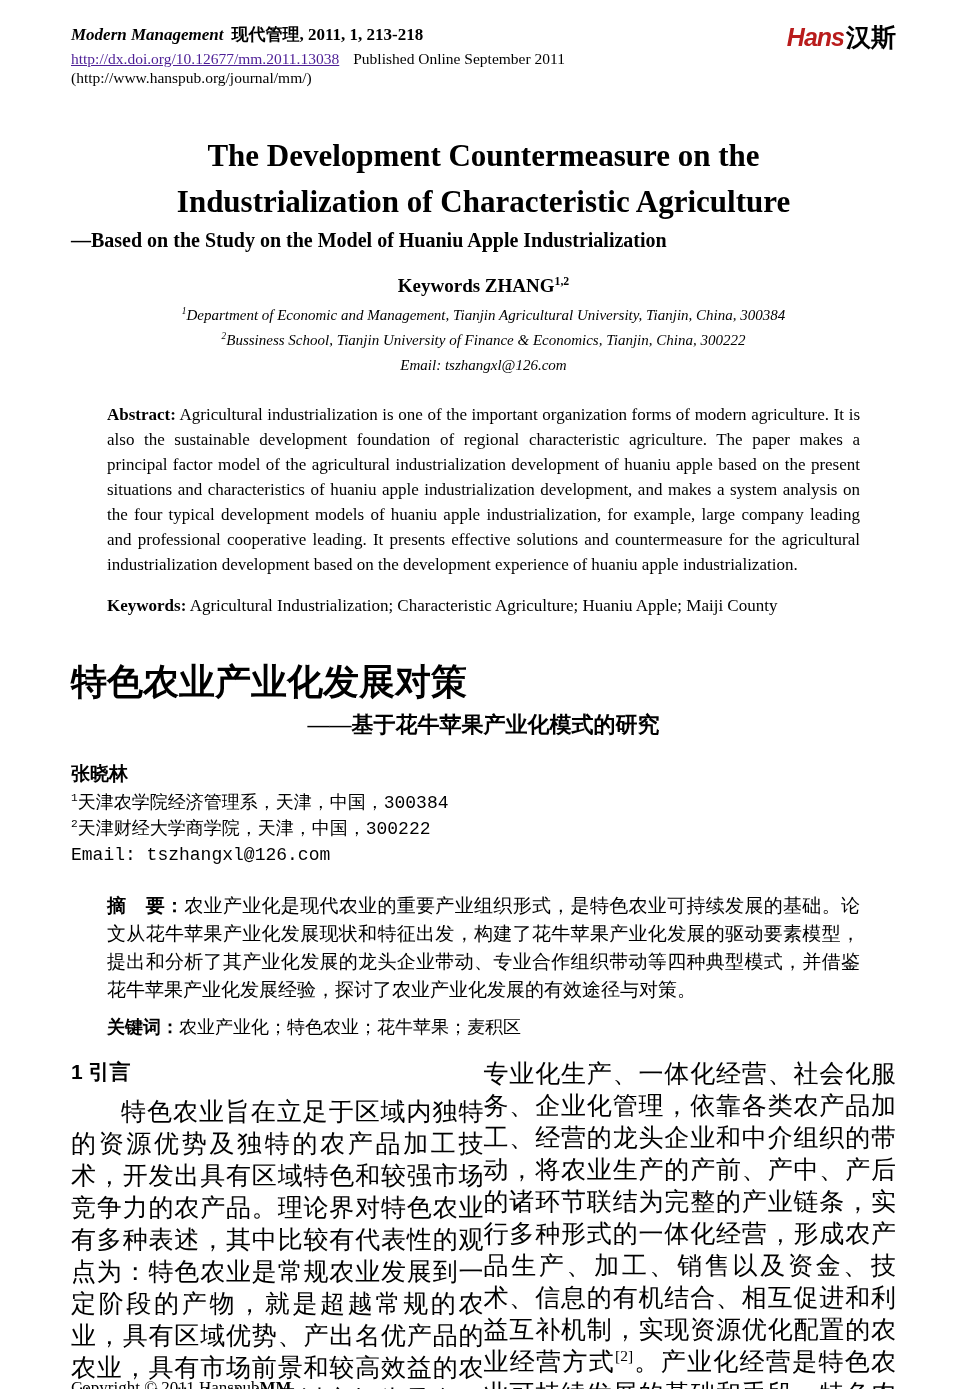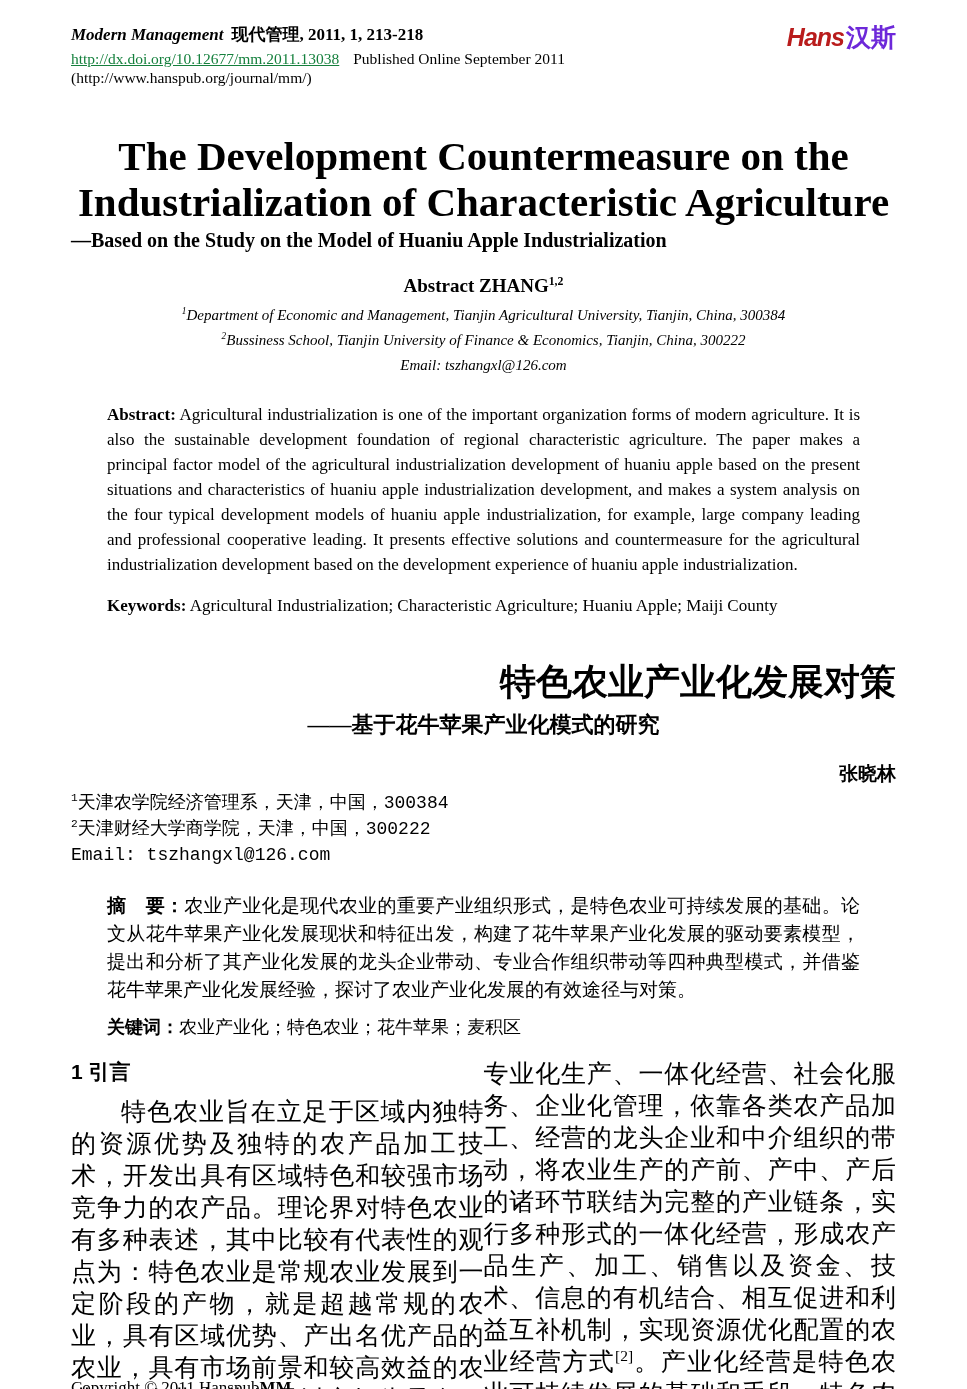--- a/index.html
+++ b/index.html
@@ -17,34 +17,34 @@
   .jt-en { font-style:italic; }
   .jt-zh { margin-left:8px; }
   .hdr-line2 { font-size:15.5px; line-height:19px; margin-top:4px; }
   .doi { text-decoration:underline; cursor:pointer; }
   .pub-note { margin-left:14px; }
   .logo { font-family:"Liberation Sans","DejaVu Sans",sans-serif; font-size:25px;
           font-weight:bold; line-height:1; white-space:nowrap; margin-top:1px; }
   .logo-hans { font-style:italic; letter-spacing:-1px; margin-right:2px; }
 
   
-  .title { text-align:center; font-size:41px; font-weight:bold; line-height:46px; margin-top:46px; }
+  .title { text-align:center; font-size:31px; font-weight:bold; line-height:46px; margin-top:46px; }
   .subtitle { text-align:left; font-size:20px; font-weight:bold; line-height:27px; margin-top:2px; }
   .author { text-align:center; font-size:19px; font-weight:bold; margin-top:20px; line-height:24px; }
   .affils { margin-top:5px; }
   .affil, .email-en { text-align:center; font-style:italic; font-size:15px; line-height:25px; }
   sup { font-size:0.62em; vertical-align:super; line-height:0; }
   .abstract { margin:24px 36px 0 36px; font-size:17px; line-height:25px; text-align:justify; }
   .kw { margin:16px 36px 0 36px; font-size:17px; line-height:25px; }
 
   
   .sans { font-family:"Liberation Sans","DejaVu Sans",sans-serif; }
-  .zh-title { text-align:right; font-size:36px; font-weight:bold; line-height:44px; margin-top:42px; }
+  .zh-title { text-align:left; font-size:36px; font-weight:bold; line-height:44px; margin-top:42px; }
   .zh-subtitle { text-align:center; font-size:22px; font-weight:bold; line-height:30px; margin-top:6px; }
-  .zh-author { text-align:right; font-size:19px; font-weight:bold; margin-top:22px; line-height:24px; }
+  .zh-author { text-align:left; font-size:19px; font-weight:bold; margin-top:22px; line-height:24px; }
   .zh-affils { margin-top:4px; }
   .zh-affil, .zh-email { text-align:left; font-size:18px; line-height:26px; font-style:normal;font-family:Liberation Mono, monospace; }
   .zh-abstract { margin:24px 36px 0 36px; font-size:19px; line-height:28px; text-align:justify; }
   .zh-kw { margin:10px 36px 0 36px; font-size:18px; line-height:26px; }
   .zh-lbl { font-weight:bold; }
 
   
   .columns { display:flex; margin-top:18px; }
   .col { flex:1; min-width:0; }
   .sec-head { font-size:21px; font-weight:bold; line-height:28px; margin-bottom:10px; }
@@ -60,36 +60,36 @@
 <body>
 
 <div class="page">
 
   <div class="hdr">
     <div>
       <div class="hdr-line1">
         <span class="jt-en">Modern Management</span><span class="jt-zh">现代管理, 2011, 1,  213-218</span>
       </div>
       <div class="hdr-line2">
-        <a class="doi" href="#" style="color: #15803d;">http://dx.doi.org/10.12677/mm.2011.13038</a><span class="pub-note">Published Online September 2011 (http://www.hanspub.org/journal/mm/)</span>
+        <a class="doi" href="#" style="color: #4c1d95;">http://dx.doi.org/10.12677/mm.2011.13038</a><span class="pub-note">Published Online September 2011 (http://www.hanspub.org/journal/mm/)</span>
       </div>
     </div>
     <div class="logo">
-      <span class="logo-hans" style="color: #b91c1c;">Hans</span><span style="color: #6d28d9;">汉斯</span>
+      <span class="logo-hans" style="color: #b91c1c;">Hans</span><span style="color: #000000;">汉斯</span>
     </div>
   </div>
 
   <h1 class="title">
     <span style="display:block">The Development Countermeasure on the</span>
     <span style="display:block">Industrialization of Characteristic Agriculture</span>
   </h1>
   <div class="subtitle">—Based on the Study on the Model of Huaniu Apple Industrialization</div>
 
   <div class="author">
-    <span>Abstract ZHANG</span><sup>1,2</sup>
+    <span>Keywords ZHANG</span><sup>1,2</sup>
   </div>
 
   <div class="affils">
     <div class="affil">
       <sup>1</sup><span>Department of Economic and Management, Tianjin Agricultural University, Tianjin, China, 300384</span>
     </div>
     <div class="affil">
       <sup>2</sup><span>Bussiness School, Tianjin University of Finance &amp; Economics, Tianjin, China, 300222</span>
     </div>
     <div class="email-en">Email: tszhangxl@126.com</div>

